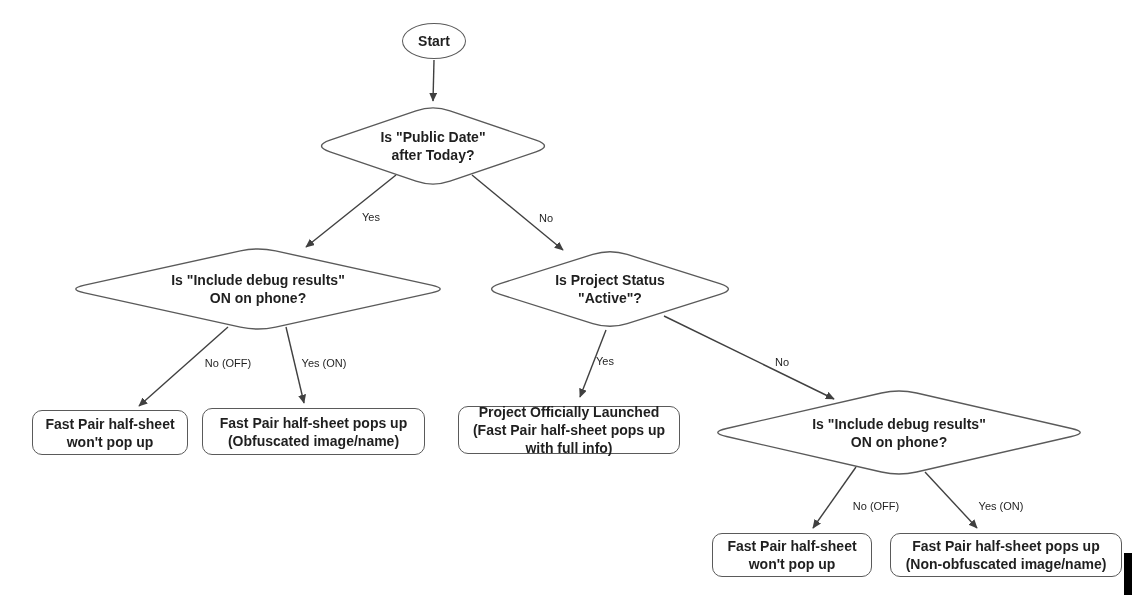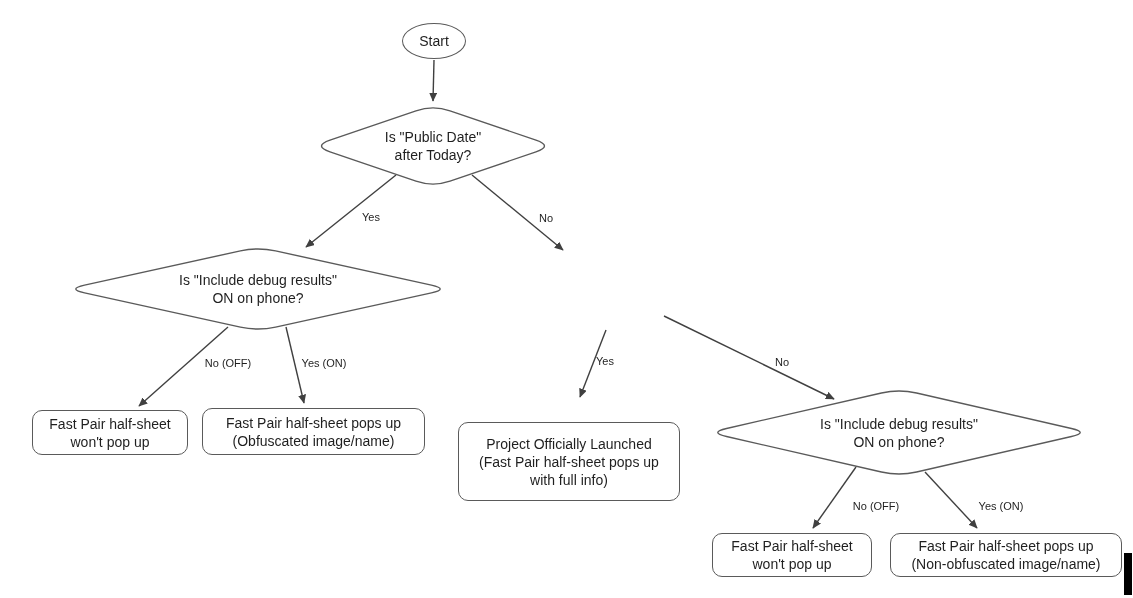--- a/index.html
+++ b/index.html
@@ -6,21 +6,21 @@
   html,body { background:#ffffff; }
   #canvas {
     position:relative; width:1133px; height:598px;
     background:var(--bg,#ffffff);
     font-family:"Liberation Sans", sans-serif;
     color:var(--text,#1f1f1f);
     overflow:hidden;
   }
   .node {
     position:absolute; display:flex; align-items:center; justify-content:center;
-    text-align:center; font-size:14px; line-height:18px;
+    text-align:center; font-size:14px; line-height:18px;font-weight:bold;
   }
   .node-text { position:relative; z-index:2; white-space:pre-line; }
   .ellipse {
     border:1.4px solid var(--stroke,#5a5a5a); border-radius:50%; background:#fff;
   }
   .box {
     border:1.4px solid var(--stroke,#5a5a5a); border-radius:10px; background:#fff;
   }
   .diamond { background:transparent; }
   .diamond svg { position:absolute; left:0; top:0; overflow:visible; z-index:1; }
@@ -69,40 +69,47 @@
   </div>
 
   <div class="node diamond" style="left:66px; top:246px; width:384px; height:86px;">
       <svg width="384" height="86">
         <path d="M 18.58 39.13 L 174.42 4.87 Q 192 1 209.58 4.87 L 365.42 39.13 Q 383 43 365.42 46.87 L 209.58 81.13 Q 192 85 174.42 81.13 L 18.58 46.87 Q 1 43 18.58 39.13 Z" fill="#ffffff" stroke="var(--stroke)" stroke-width="1.4"></path>
       </svg>
     <span class="node-text">Is "Include debug results"
 ON on phone?</span>
   </div>
 
+  <div class="node diamond" style="left:482px; top:248px; width:256px; height:82px;">
+      <svg width="256" height="82">
+        <path d="M 18.17 35.59 L 110.83 6.41 Q 128 1 145.17 6.41 L 237.83 35.59 Q 255 41 237.83 46.41 L 145.17 75.59 Q 128 81 110.83 75.59 L 18.17 46.41 Q 1 41 18.17 35.59 Z" fill="#ffffff" stroke="var(--stroke)" stroke-width="1.4"></path>
+      </svg>
+    <span class="node-text">Is Project Status
+"Active"?</span>
+  </div>
 
   <div class="node diamond" style="left:708px; top:388px; width:382px; height:89px;">
       <svg width="382" height="89">
         <path d="M 18.55 40.48 L 173.45 5.02 Q 191 1 208.55 5.02 L 363.45 40.48 Q 381 44.5 363.45 48.52 L 208.55 83.98 Q 191 88 173.45 83.98 L 18.55 48.52 Q 1 44.5 18.55 40.48 Z" fill="#ffffff" stroke="var(--stroke)" stroke-width="1.4"></path>
       </svg>
     <span class="node-text">Is "Include debug results"
 ON on phone?</span>
   </div>
 
   <div class="node box" style="left:32px; top:410px; width:156px; height:45px;">
     <span class="node-text">Fast Pair half-sheet
 won't pop up</span>
   </div>
 
   <div class="node box" style="left:202px; top:408px; width:223px; height:47px;">
     <span class="node-text">Fast Pair half-sheet pops up
 (Obfuscated image/name)</span>
   </div>
 
-  <div class="node box" style="left:458px; top:422px; width:222px; height:79px;">
+  <div class="node box" style="left:458px; top:406px; width:222px; height:48px;">
     <span class="node-text">Project Officially Launched
 (Fast Pair half-sheet pops up
 with full info)</span>
   </div>
 
   <div class="node box" style="left:712px; top:533px; width:160px; height:44px;">
     <span class="node-text">Fast Pair half-sheet
 won't pop up</span>
   </div>
 

